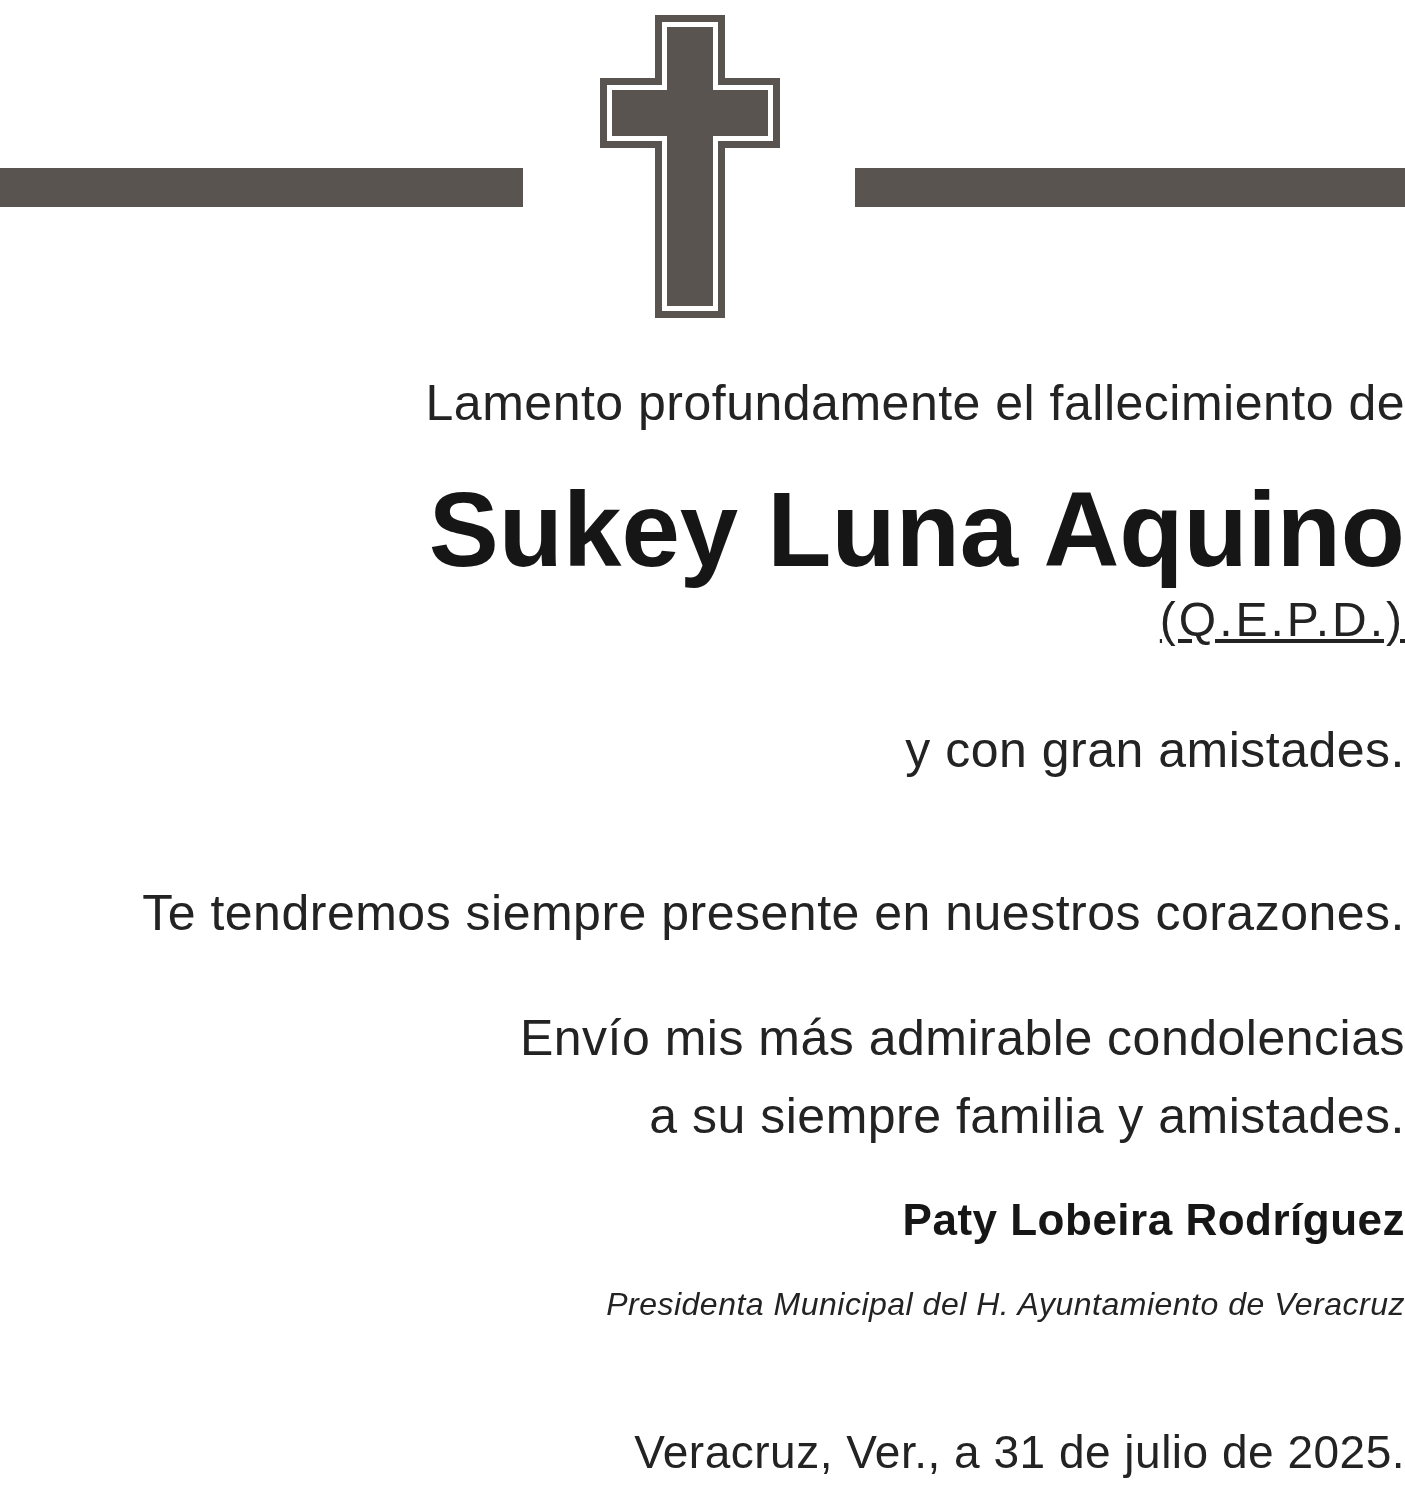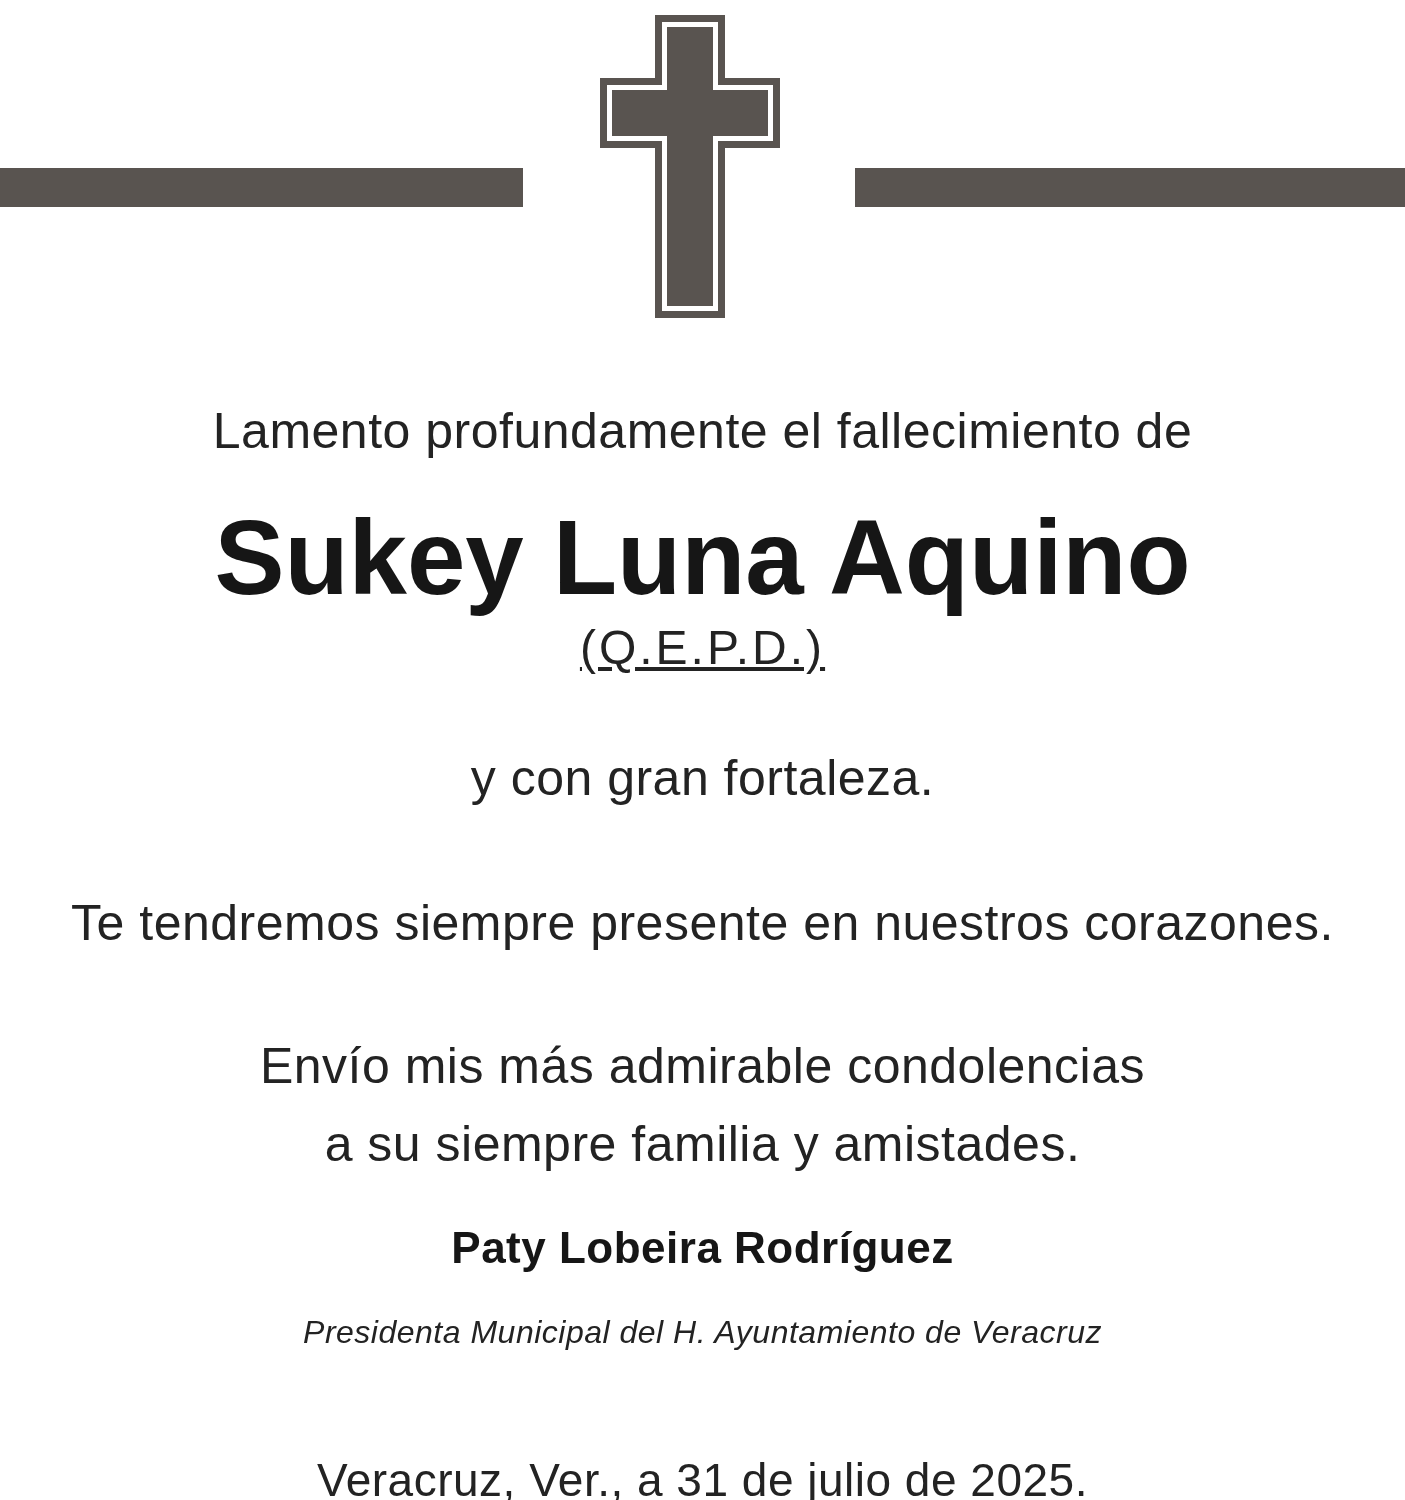--- a/index.html
+++ b/index.html
@@ -44,30 +44,29 @@
   .cx-white-v{ left:62px; top:7px;  width:56px;  height:289px; background:var(--bg); }
   .cx-white-h{ left:7px;  top:70px; width:166px; height:56px;  background:var(--bg); }
   
   .cx-inner-v{ left:67px; top:12px; width:46px;  height:279px; background:var(--accent); }
   .cx-inner-h{ left:12px; top:75px; width:156px; height:46px;  background:var(--accent); }
 
   
   .line{
     position:absolute;
     left:0; right:0;
-    text-align:center;
+    text-align:right;
     letter-spacing:0.5px;
     line-height:1.25;
-    margin-top:28px;
   }
   .intro        { top:372px;  font-size:50px; }
   .deceased     { top:464px;  font-size:105px; font-weight:bold; color:var(--name-color); letter-spacing:0; }
   .qepd         { top:590px;  font-size:48px; letter-spacing:3px;text-decoration:underline; }
   .tribute      { top:712px;  font-size:50px; line-height:1.55; }
-  .remembrance  { top:864px;  font-size:50px; }
+  .remembrance  { top:882px;  font-size:50px; }
   .condolence   { top:1000px; font-size:50px; line-height:1.55; }
   .signer-name  { top:1192px; font-size:44px; font-weight:bold; color:var(--name-color); }
   .signer-title { top:1284px; font-size:32px;font-style:italic; }
   .dateline     { top:1424px; font-size:46px; }
 </style>
 </head>
 <body>
 
 <div class="card">
 
@@ -83,21 +82,21 @@
     <div class="cx-inner-h"></div>
   </div>
 
   <div class="line intro">Lamento profundamente el fallecimiento de</div>
 
   <div class="line deceased">Sukey Luna Aquino</div>
 
   <div class="line qepd">(Q.E.P.D.)</div>
 
   <div class="line tribute">
-    <div>y con gran fortaleza.</div>
+    <div>y con gran amistades.</div>
   </div>
 
   <div class="line remembrance">Te tendremos siempre presente en nuestros corazones.</div>
 
   <div class="line condolence">
     <div>Envío mis más admirable condolencias</div>
     <div>a su siempre familia y amistades.</div>
   </div>
 
   <div class="line signer-name">Paty Lobeira Rodríguez</div>

